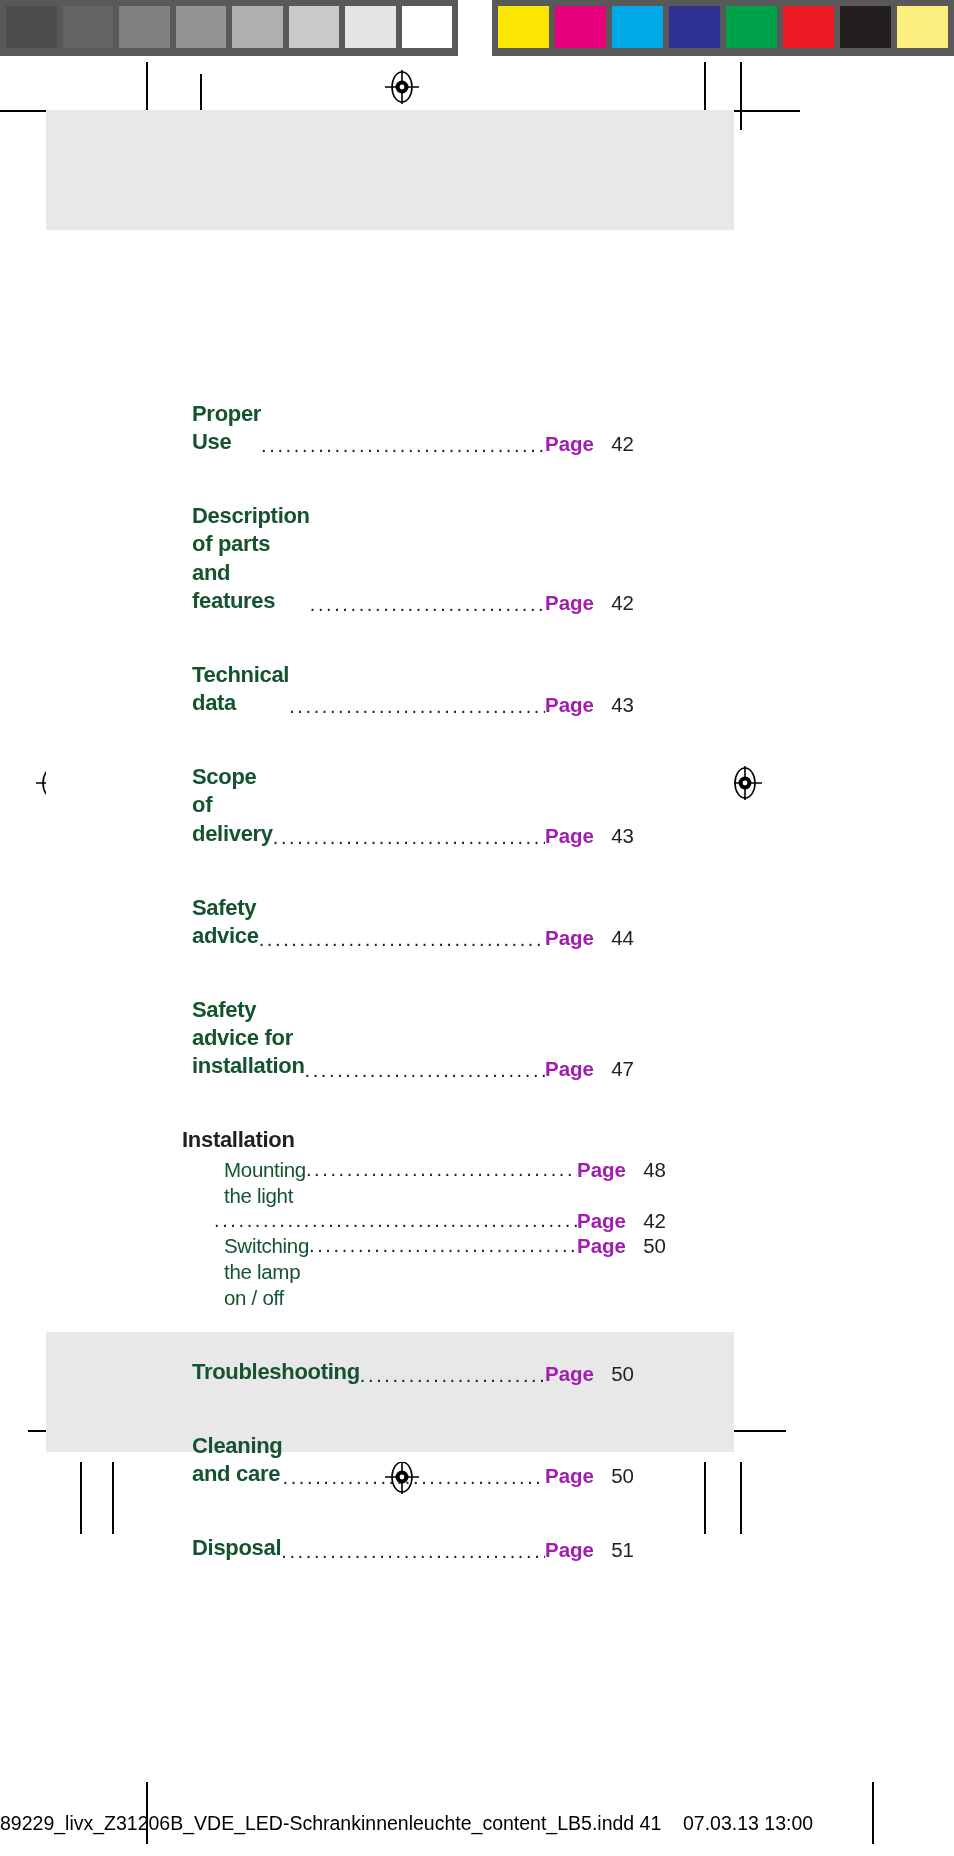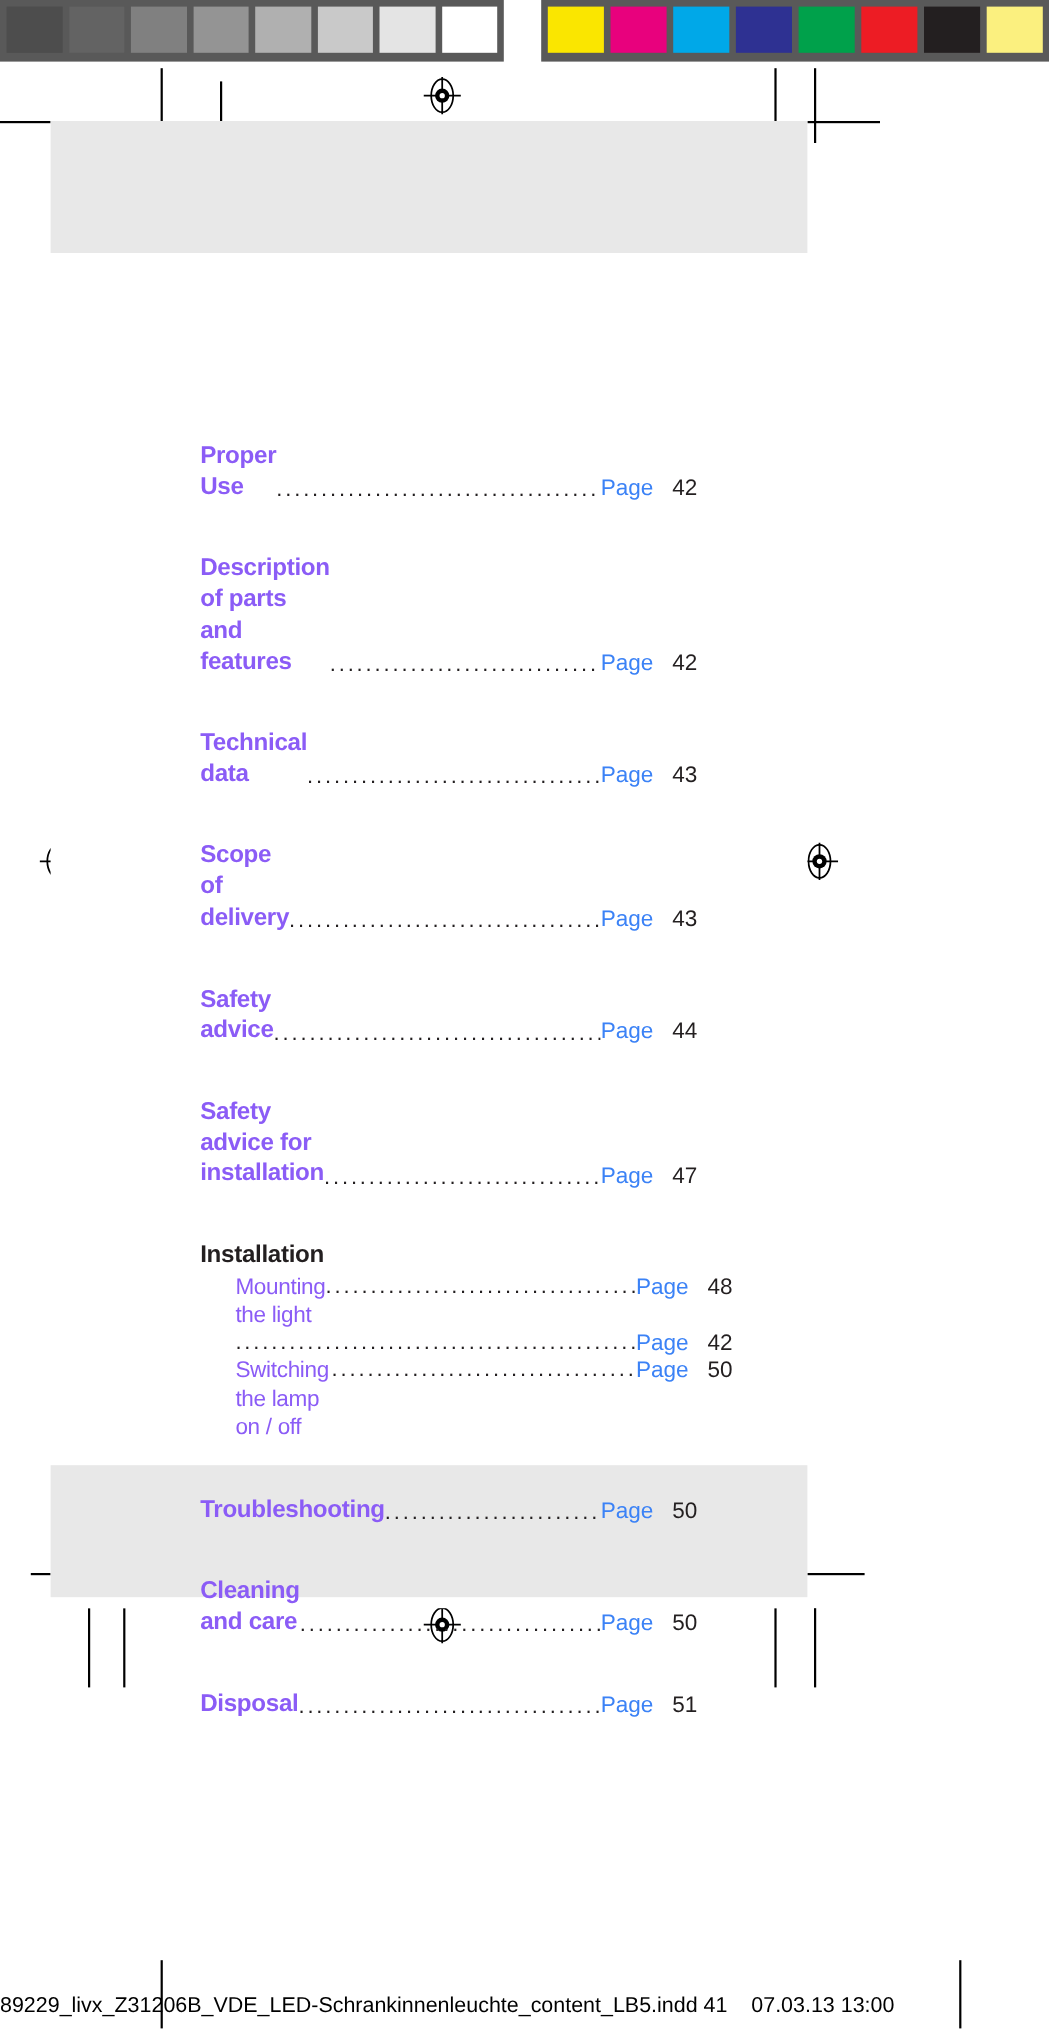--- a/index.html
+++ b/index.html
@@ -85,21 +85,22 @@
     margin-bottom: 46px;
   }
 
   .toc-title {
     font-weight: bold;
     font-size: 22px;
     letter-spacing: -0.3px;
     line-height: 1.28;
     white-space: pre-line;
     flex: 0 1 auto;
-    color: #8b5cf6;
+    color: #14532d;
+    margin-left: 10px;
   }
   .toc-sub .toc-title {
     font-weight: normal;
     font-size: 20.5px;
   }
   .toc-sub {
     padding-left: 32px;
     margin-bottom: 0;
     align-items: baseline;
   }
@@ -114,22 +115,22 @@
     line-height: 1;
     letter-spacing: 2.6px;
     color: #231f20;
     position: relative;
     bottom: 1px;
   }
 
   .toc-pagelabel {
     flex: 0 0 auto;
     font-size: 20.5px;
-    font-weight: normal;
-    color: #3b82f6;
+    font-weight: bold;
+    color: #a21caf;
     white-space: nowrap;
   }
   .toc-pagenum {
     flex: 0 0 40px;
     text-align: right;
     font-size: 20.5px;
     font-weight: normal;
     color: #231f20;
     white-space: nowrap;
   }

